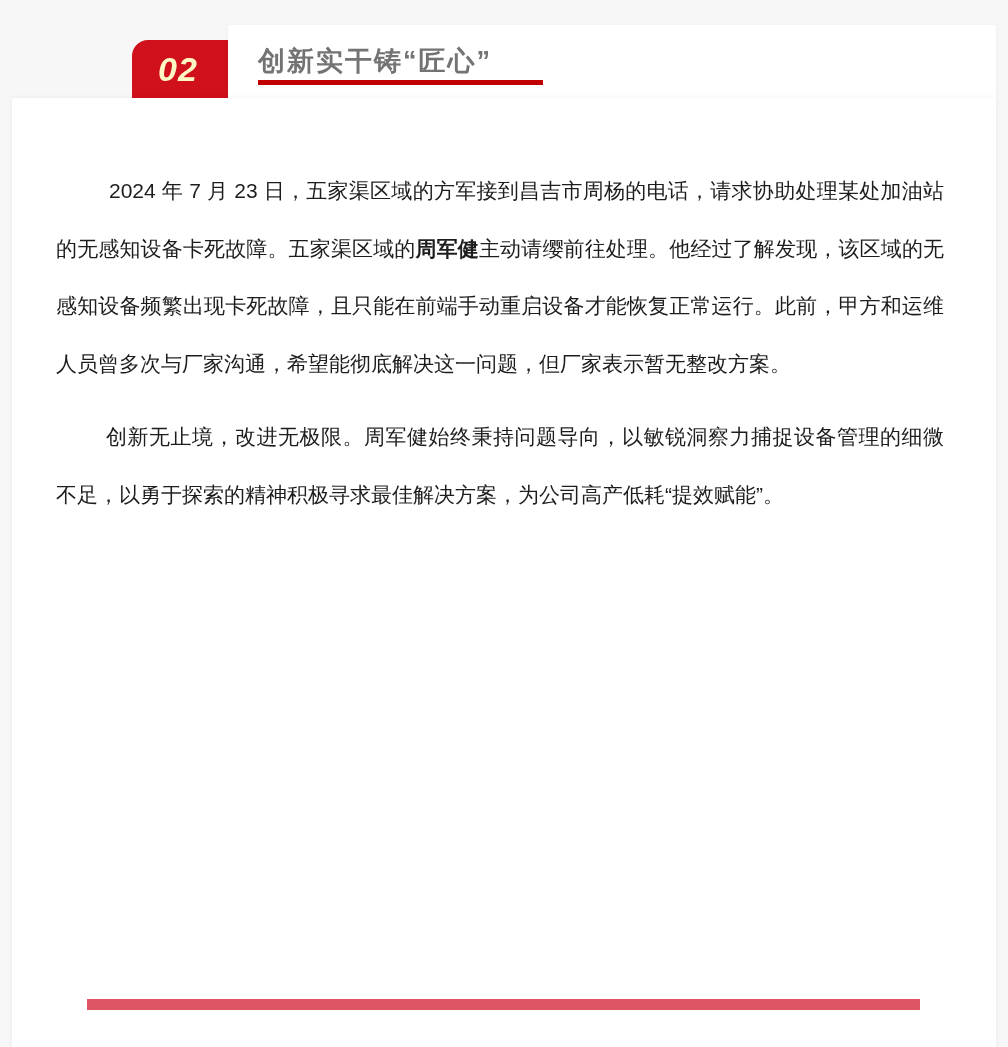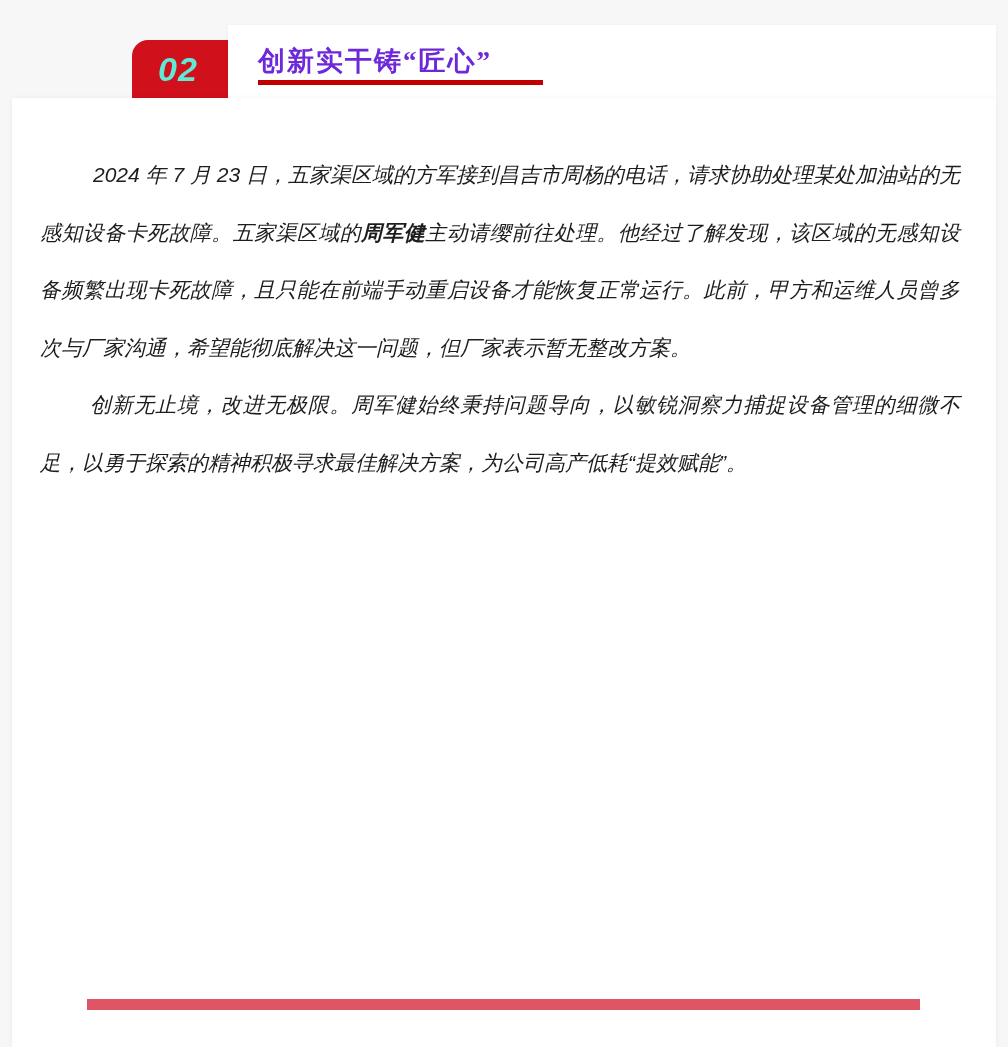--- a/index.html
+++ b/index.html
@@ -13,21 +13,21 @@
 
   
   .badge {
     position: absolute;
     left: 132px; top: 40px;
     width: 96px; height: 58px;
     border-radius: 16px 0 0 0;
     display: flex; align-items: center; justify-content: center;
   }
   .badge span {
-    color: #5eead4;
+    color: #fef9c3;
     font-size: 34px;
     font-weight: bold;
     font-style: italic;
     letter-spacing: 1px;
     padding-right: 4px;
   }
 
   
   .title-card {
     position: absolute;
@@ -59,38 +59,38 @@
     background: #ffffff;
     box-shadow: 0 0 5px rgba(0,0,0,0.06);
   }
   .article {
     padding: 48px 36px 0 28px;
     font-size: 21px;
     line-height: 57.5px;
     color: #1d1d1d;
     text-align: justify;
   }
-  .article p { margin: 0; font-style: italic; }
+  .article p { margin: 16px; }
   .article .bold { font-weight: bold; }
 
   .bottom-divider {
     position: absolute;
     left: 75px; top: 901px;
     width: 833px; height: 11px;
   }
 </style>
 </head>
 <body style="background: rgb(247, 247, 248);">
 
 <div class="badge" style="background: rgb(208, 16, 26);">
   <span>02</span>
 </div>
 
 <div class="title-card">
-  <div class="title-text" style="color: #6d28d9; font-family: Liberation Serif, serif;">创新实干铸“匠心”</div>
+  <div class="title-text" style="color: #737373;">创新实干铸“匠心”</div>
   <div class="title-underline" style="background: rgb(192, 0, 0);"></div>
 </div>
 
 <div class="main-card">
   <div class="article" id="article-body" style="color: rgb(29, 29, 29);">
       <p style="text-indent: 53px;"><span>2024 年 7 月 23 日，五家渠区域的方军接到昌吉市周杨的电话，请求协助处理某处加油站的无感知设备卡死故障。五家渠区域的</span><span class="bold">周军健</span><span>主动请缨前往处理。他经过了解发现，该区域的无感知设备频繁出现卡死故障，且只能在前端手动重启设备才能恢复正常运行。此前，甲方和运维人员曾多次与厂家沟通，希望能彻底解决这一问题，但厂家表示暂无整改方案。</span></p>
       <p style="text-indent: 50px;"><span>创新无止境，改进无极限。周军健始终秉持问题导向，以敏锐洞察力捕捉设备管理的细微不足，以勇于探索的精神积极寻求最佳解决方案，为公司高产低耗“提效赋能”。</span></p>
     </div>
   <div class="bottom-divider" style="background: rgb(224, 85, 101);"></div>
 </div>

